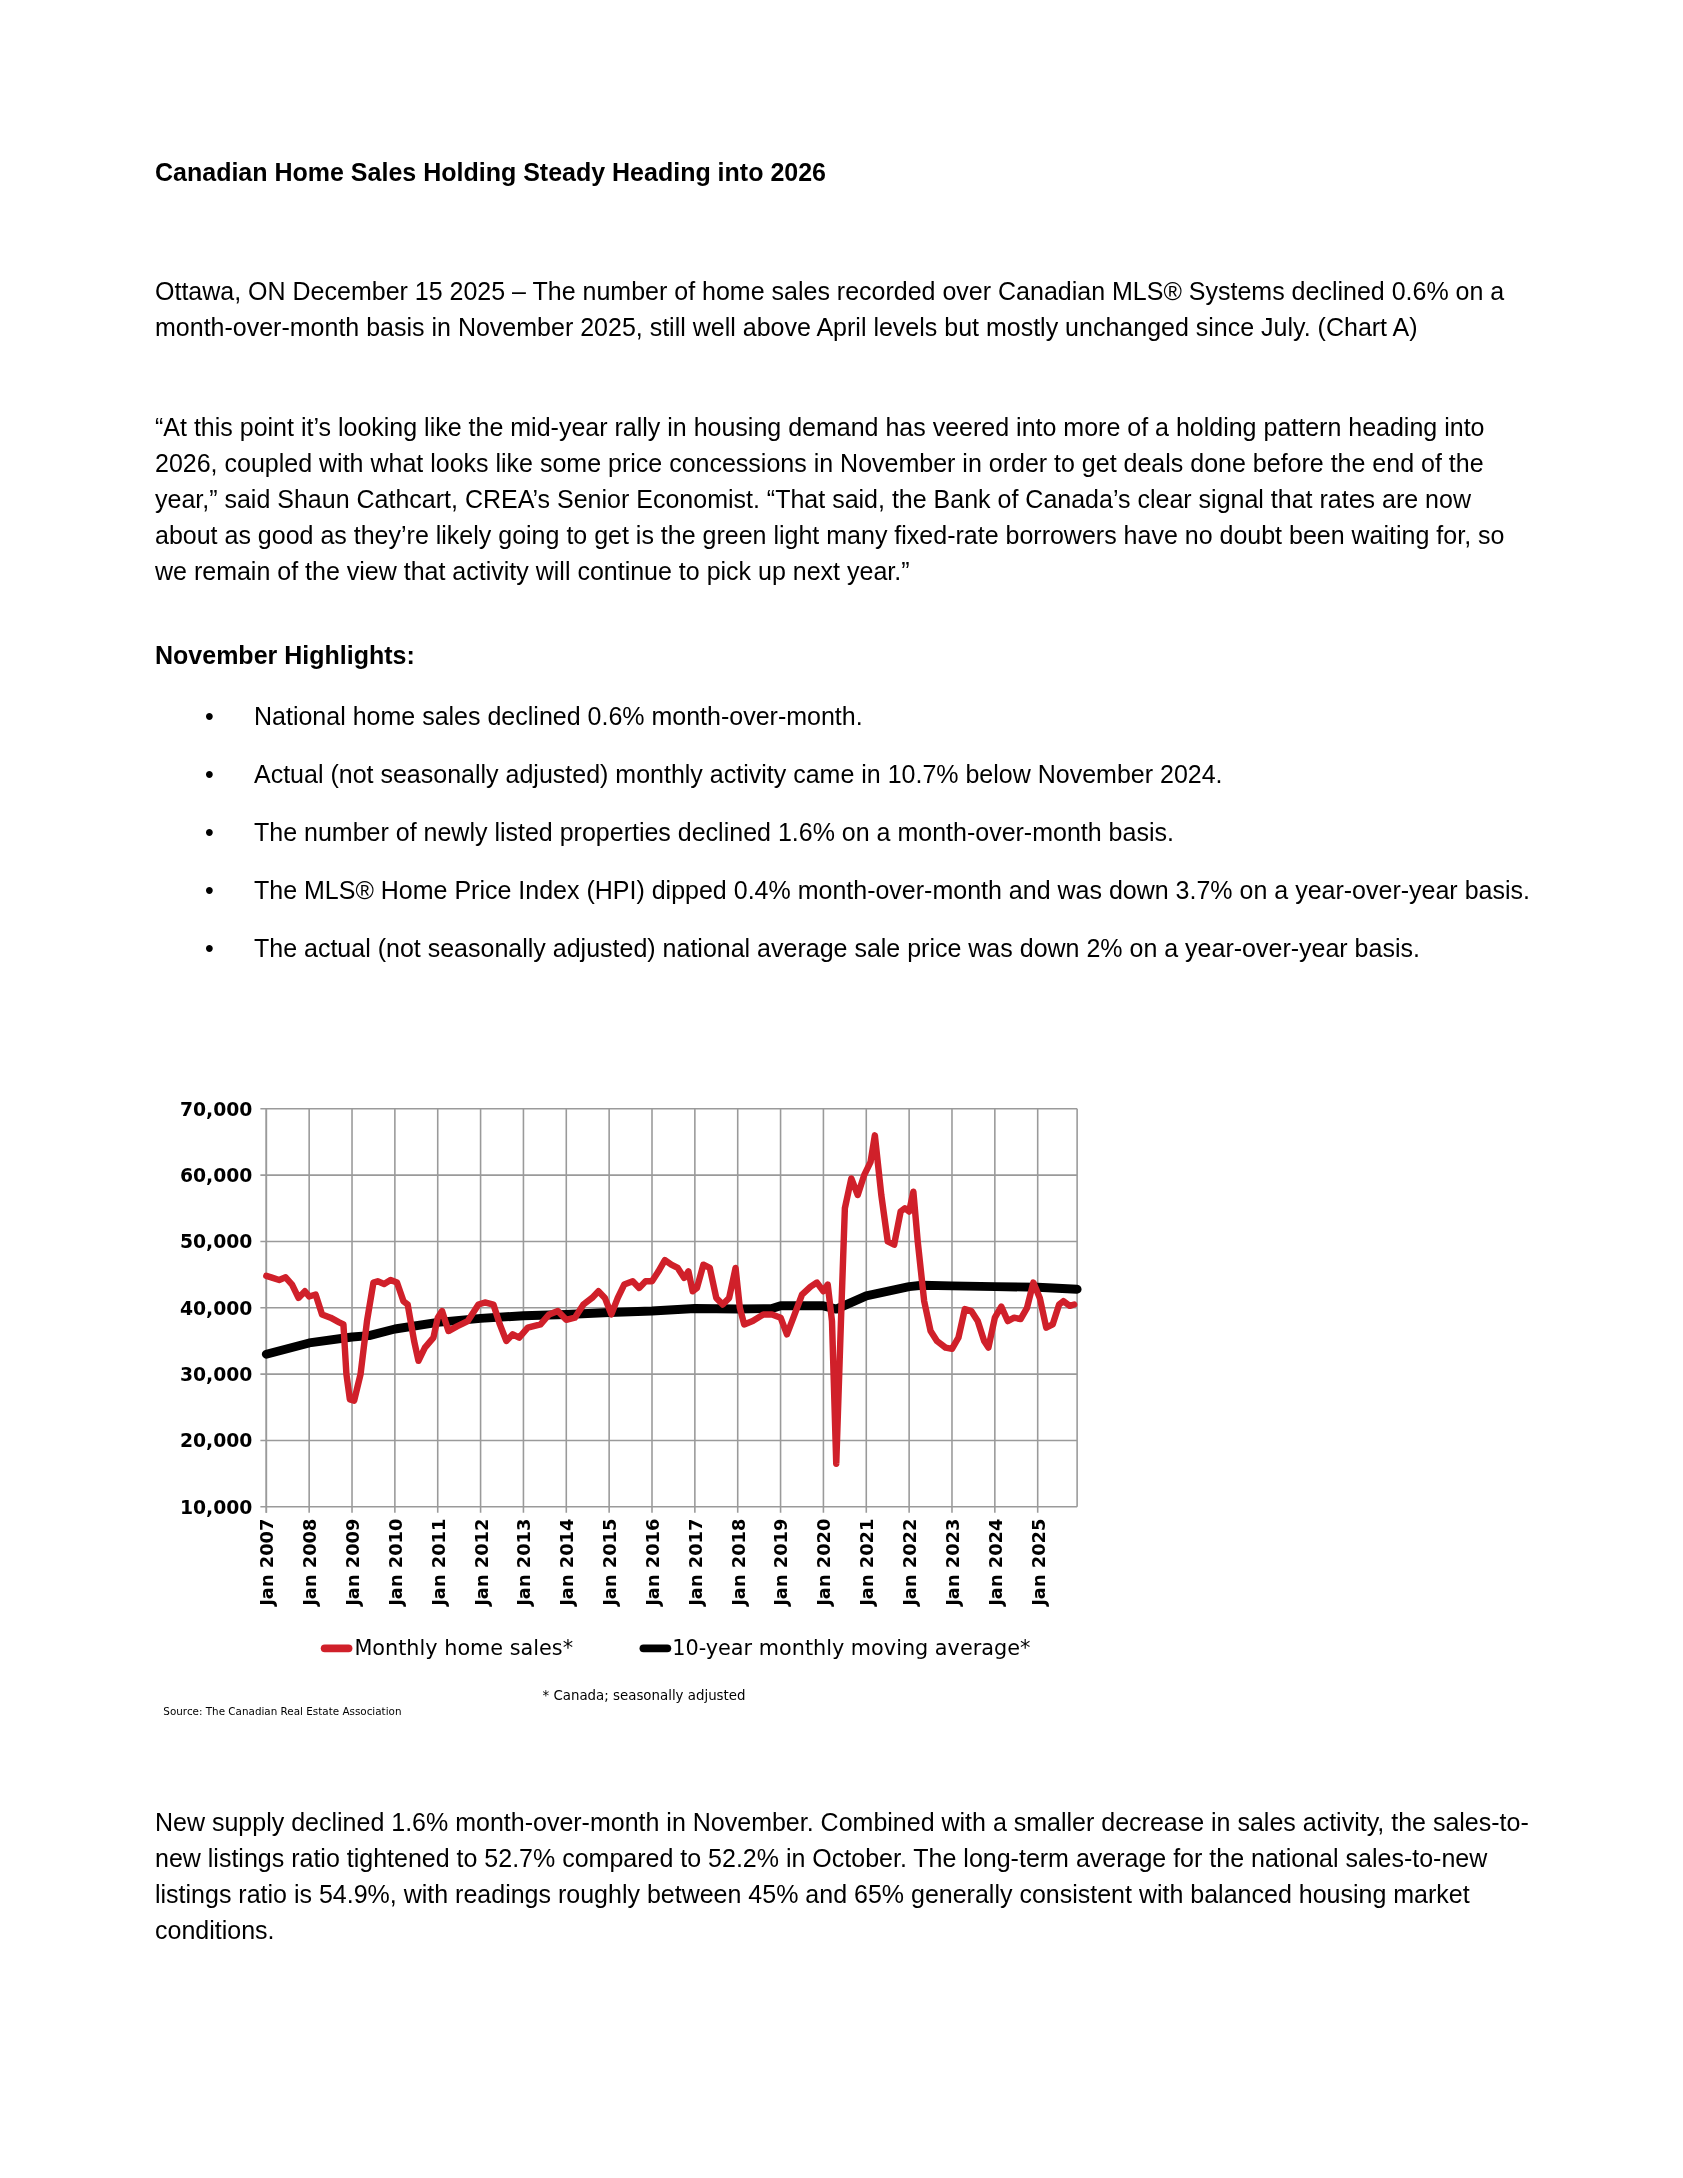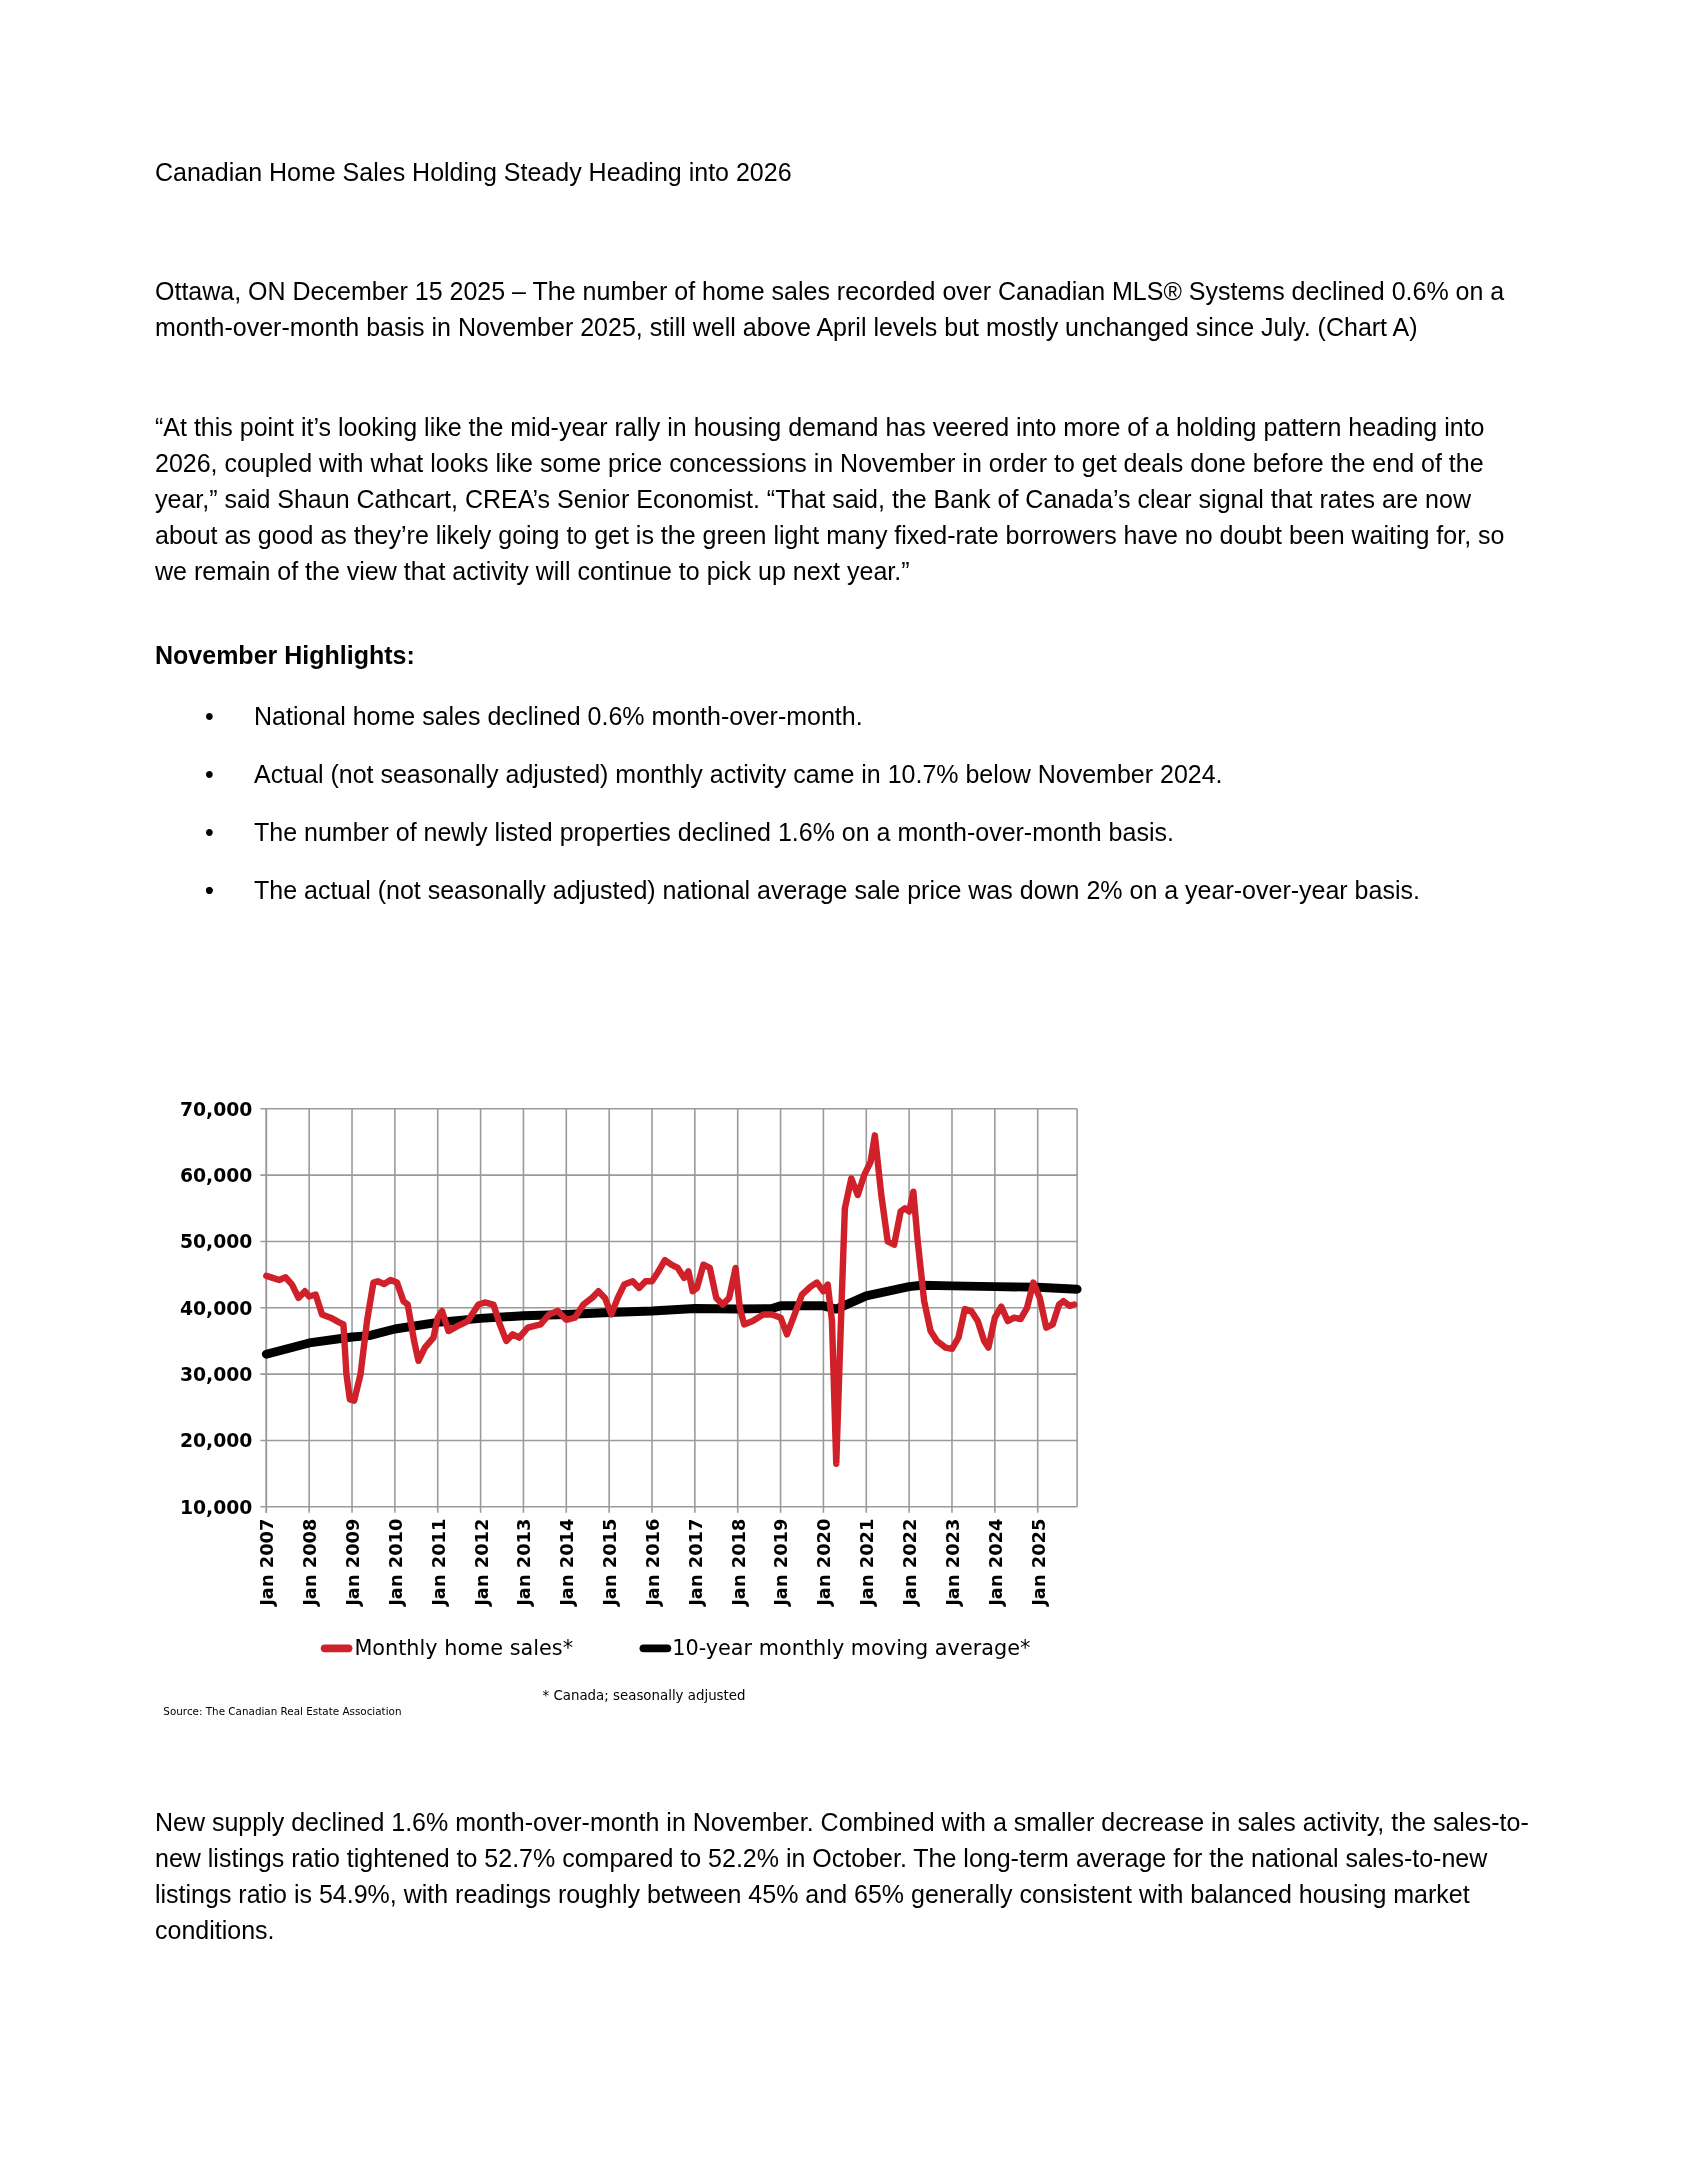--- a/index.html
+++ b/index.html
@@ -1,18 +1,18 @@
 <!DOCTYPE html>
 <html><head>
 <meta charset="utf-8">
 <style>
   html, body { margin: 0; padding: 0; background: #ffffff; }
   body { width: 1683px; height: 2178px; position: relative; font-family: "Liberation Sans", sans-serif; color: #000; }
   .page { position: absolute; left: 0; top: 0; width: 1683px; height: 2178px; }
-  .title { position: absolute; left: 155px; top: 158px; font-size: 25px; font-weight: normal; letter-spacing: 0; }
+  .title { position: absolute; left: 155px; top: 158px; font-size: 25px; font-weight: bold; letter-spacing: 0; }
   .para { position: absolute; left: 155px; width: 1376px; font-size: 25px; line-height: 36px; }
   .para b { font-weight: normal; }
   .p1 { top: 273px; }
   .p2 { top: 401px; margin-top: 8px; }
   .highlights-head { position: absolute; left: 155px; top: 641px; font-size: 25px; font-weight: bold; }
   .bullets { position: absolute; left: 155px; top: 698px; width: 1386px; margin: 0; padding: 0; list-style: none; }
   .bullets li { position: relative; padding-left: 99px; font-size: 25px; line-height: 36px; }
   .bullets li .dot { position: absolute; left: 50px; top: 0; }
   .p3 { top: 1804px; }
   .chart-wrap { position: absolute; left: 0; top: 0; width: 1683px; height: 2097px; pointer-events: none; }
@@ -33,21 +33,21 @@
   <div class="para p1"><b>Ottawa, ON December 15 2025</b><span> – The number of home sales recorded over Canadian MLS® Systems declined 0.6% on a month-over-month basis in November 2025, still well above April levels but mostly unchanged since July. (Chart A)</span></div>
 
   <div class="para p2">“At this point it’s looking like the mid-year rally in housing demand has veered into more of a holding pattern heading into 2026, coupled with what looks like some price concessions in November in order to get deals done before the end of the year,” said Shaun Cathcart, CREA’s Senior Economist. “That said, the Bank of Canada’s clear signal that rates are now about as good as they’re likely going to get is the green light many fixed-rate borrowers have no doubt been waiting for, so we remain of the view that activity will continue to pick up next year.”</div>
 
   <div class="highlights-head">November Highlights:</div>
 
   <ul class="bullets">
     <li style="margin-bottom:22px;"><span class="dot">•</span><span>National home sales declined 0.6% month-over-month.</span></li>
     <li style="margin-bottom:22px;"><span class="dot">•</span><span>Actual (not seasonally adjusted) monthly activity came in 10.7% below November 2024.</span></li>
     <li style="margin-bottom:22px;"><span class="dot">•</span><span>The number of newly listed properties declined 1.6% on a month-over-month basis.</span></li>
-    <li style="margin-bottom:22px;"><span class="dot">•</span></li>
+    <li style="margin-bottom:22px;"><span class="dot">•</span><span>The MLS® Home Price Index (HPI) dipped 0.4% month-over-month and was down 3.7% on a year-over-year basis.</span></li>
     <li><span class="dot">•</span><span>The actual (not seasonally adjusted) national average sale price was down 2% on a year-over-year basis.</span></li>
   </ul>
 
   <div class="chart-wrap">
     <svg id="chart-svg" width="1683" height="2178" viewBox="0 0 1700 2200">
       <g id="grid-layer">
           <line x1="263" y1="1120" x2="1088" y2="1120" stroke="#9a9a9a" stroke-width="1.6"></line>
           <line x1="263" y1="1187" x2="1088" y2="1187" stroke="#9a9a9a" stroke-width="1.6"></line>
           <line x1="263" y1="1254" x2="1088" y2="1254" stroke="#9a9a9a" stroke-width="1.6"></line>
           <line x1="263" y1="1321" x2="1088" y2="1321" stroke="#9a9a9a" stroke-width="1.6"></line>

